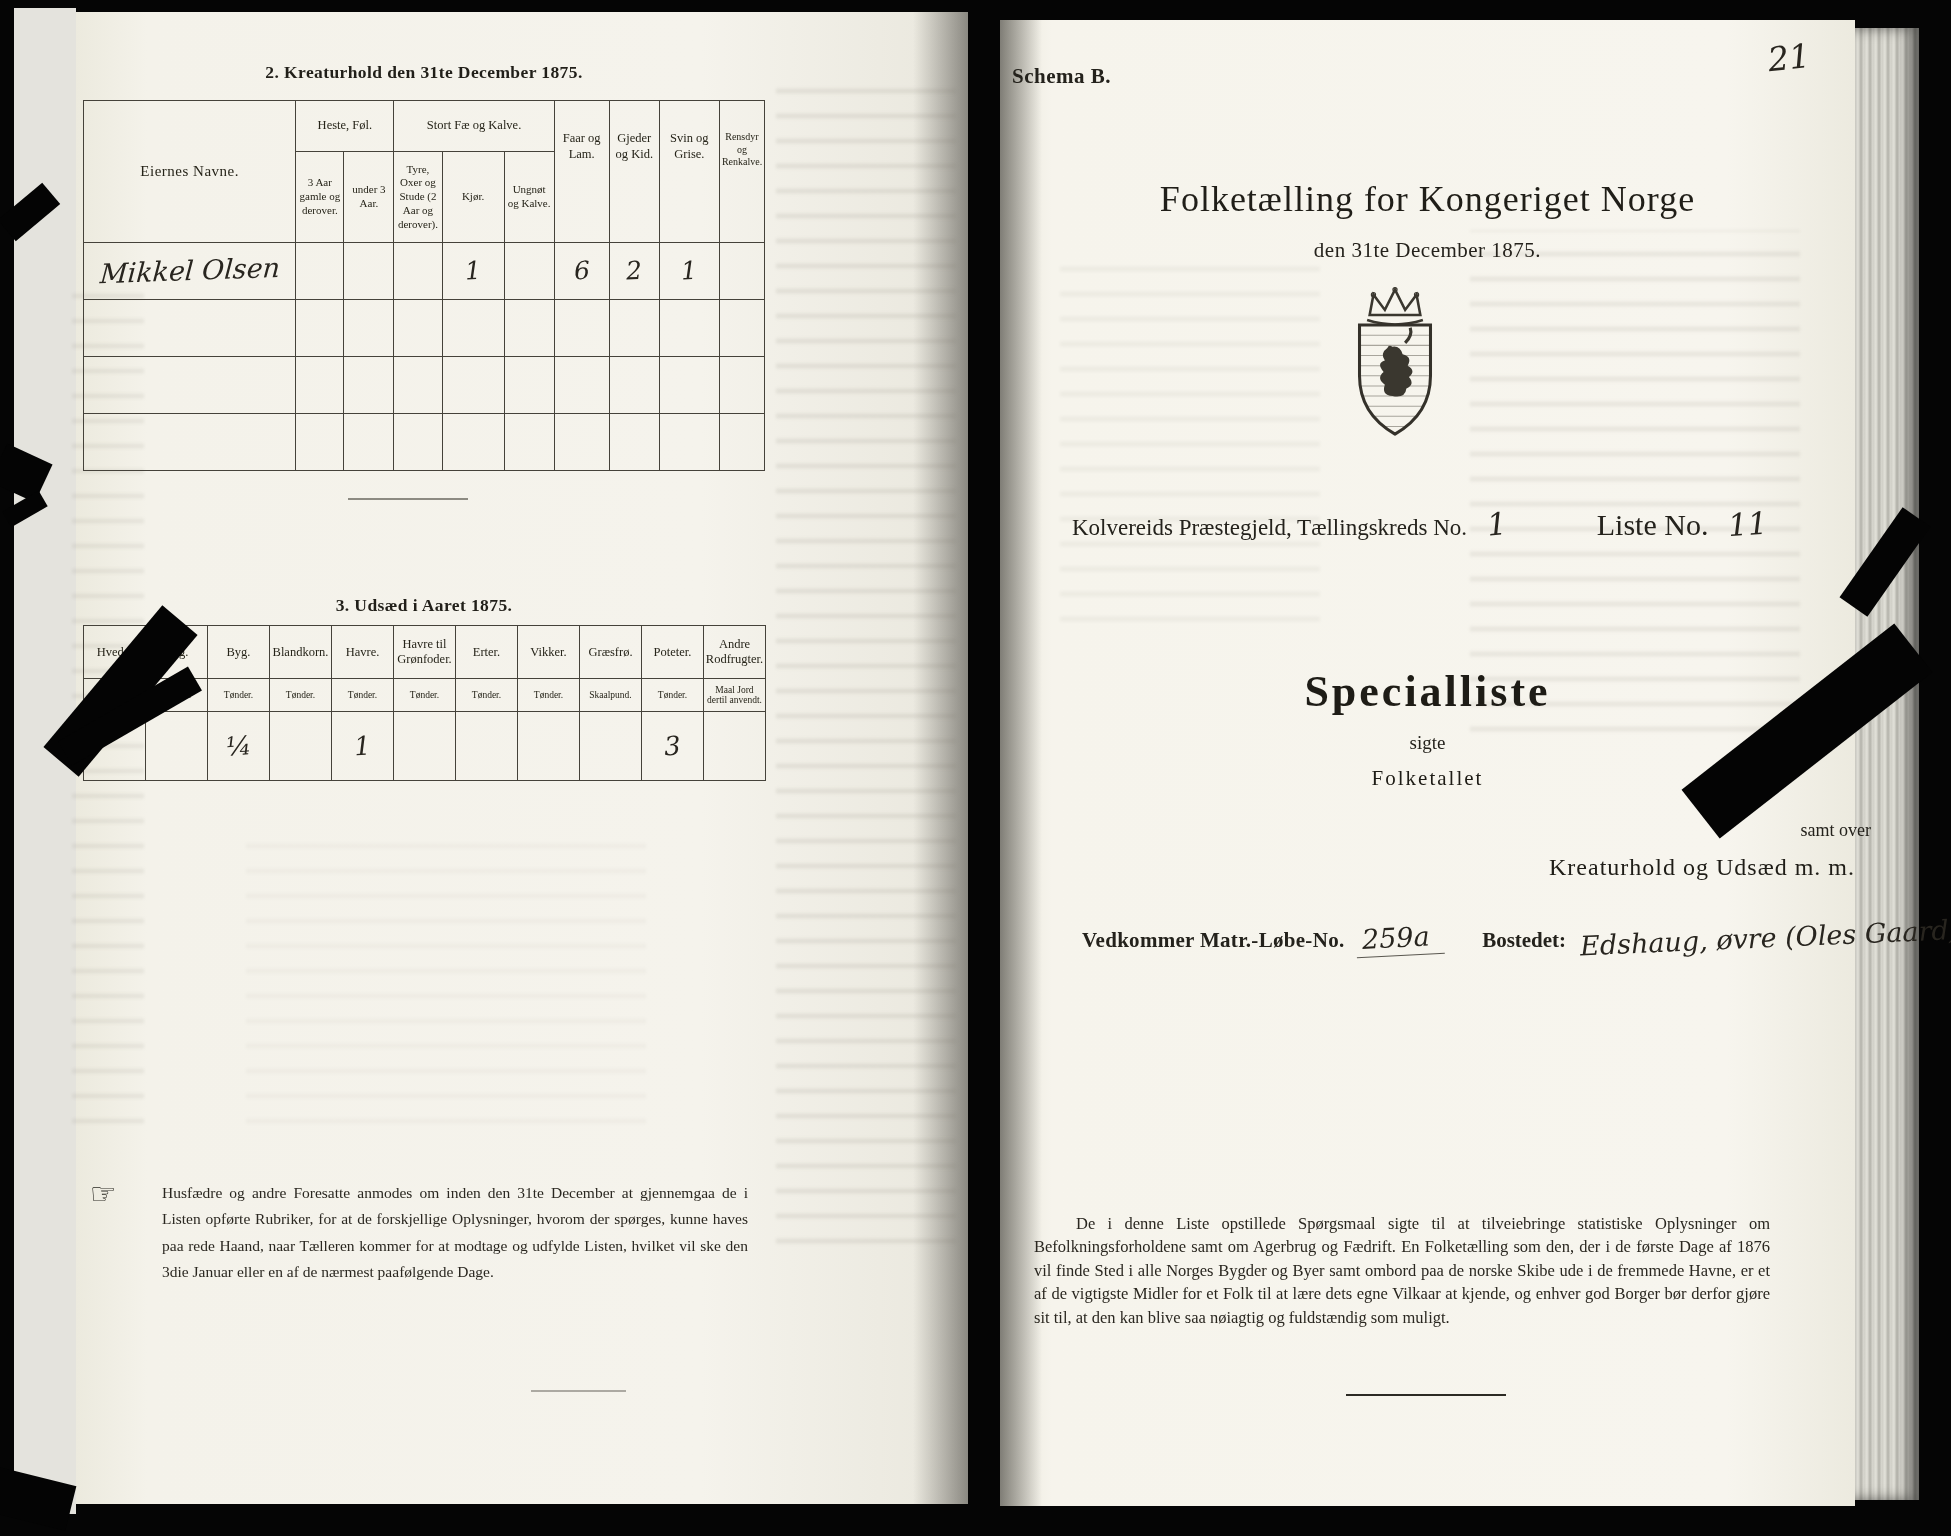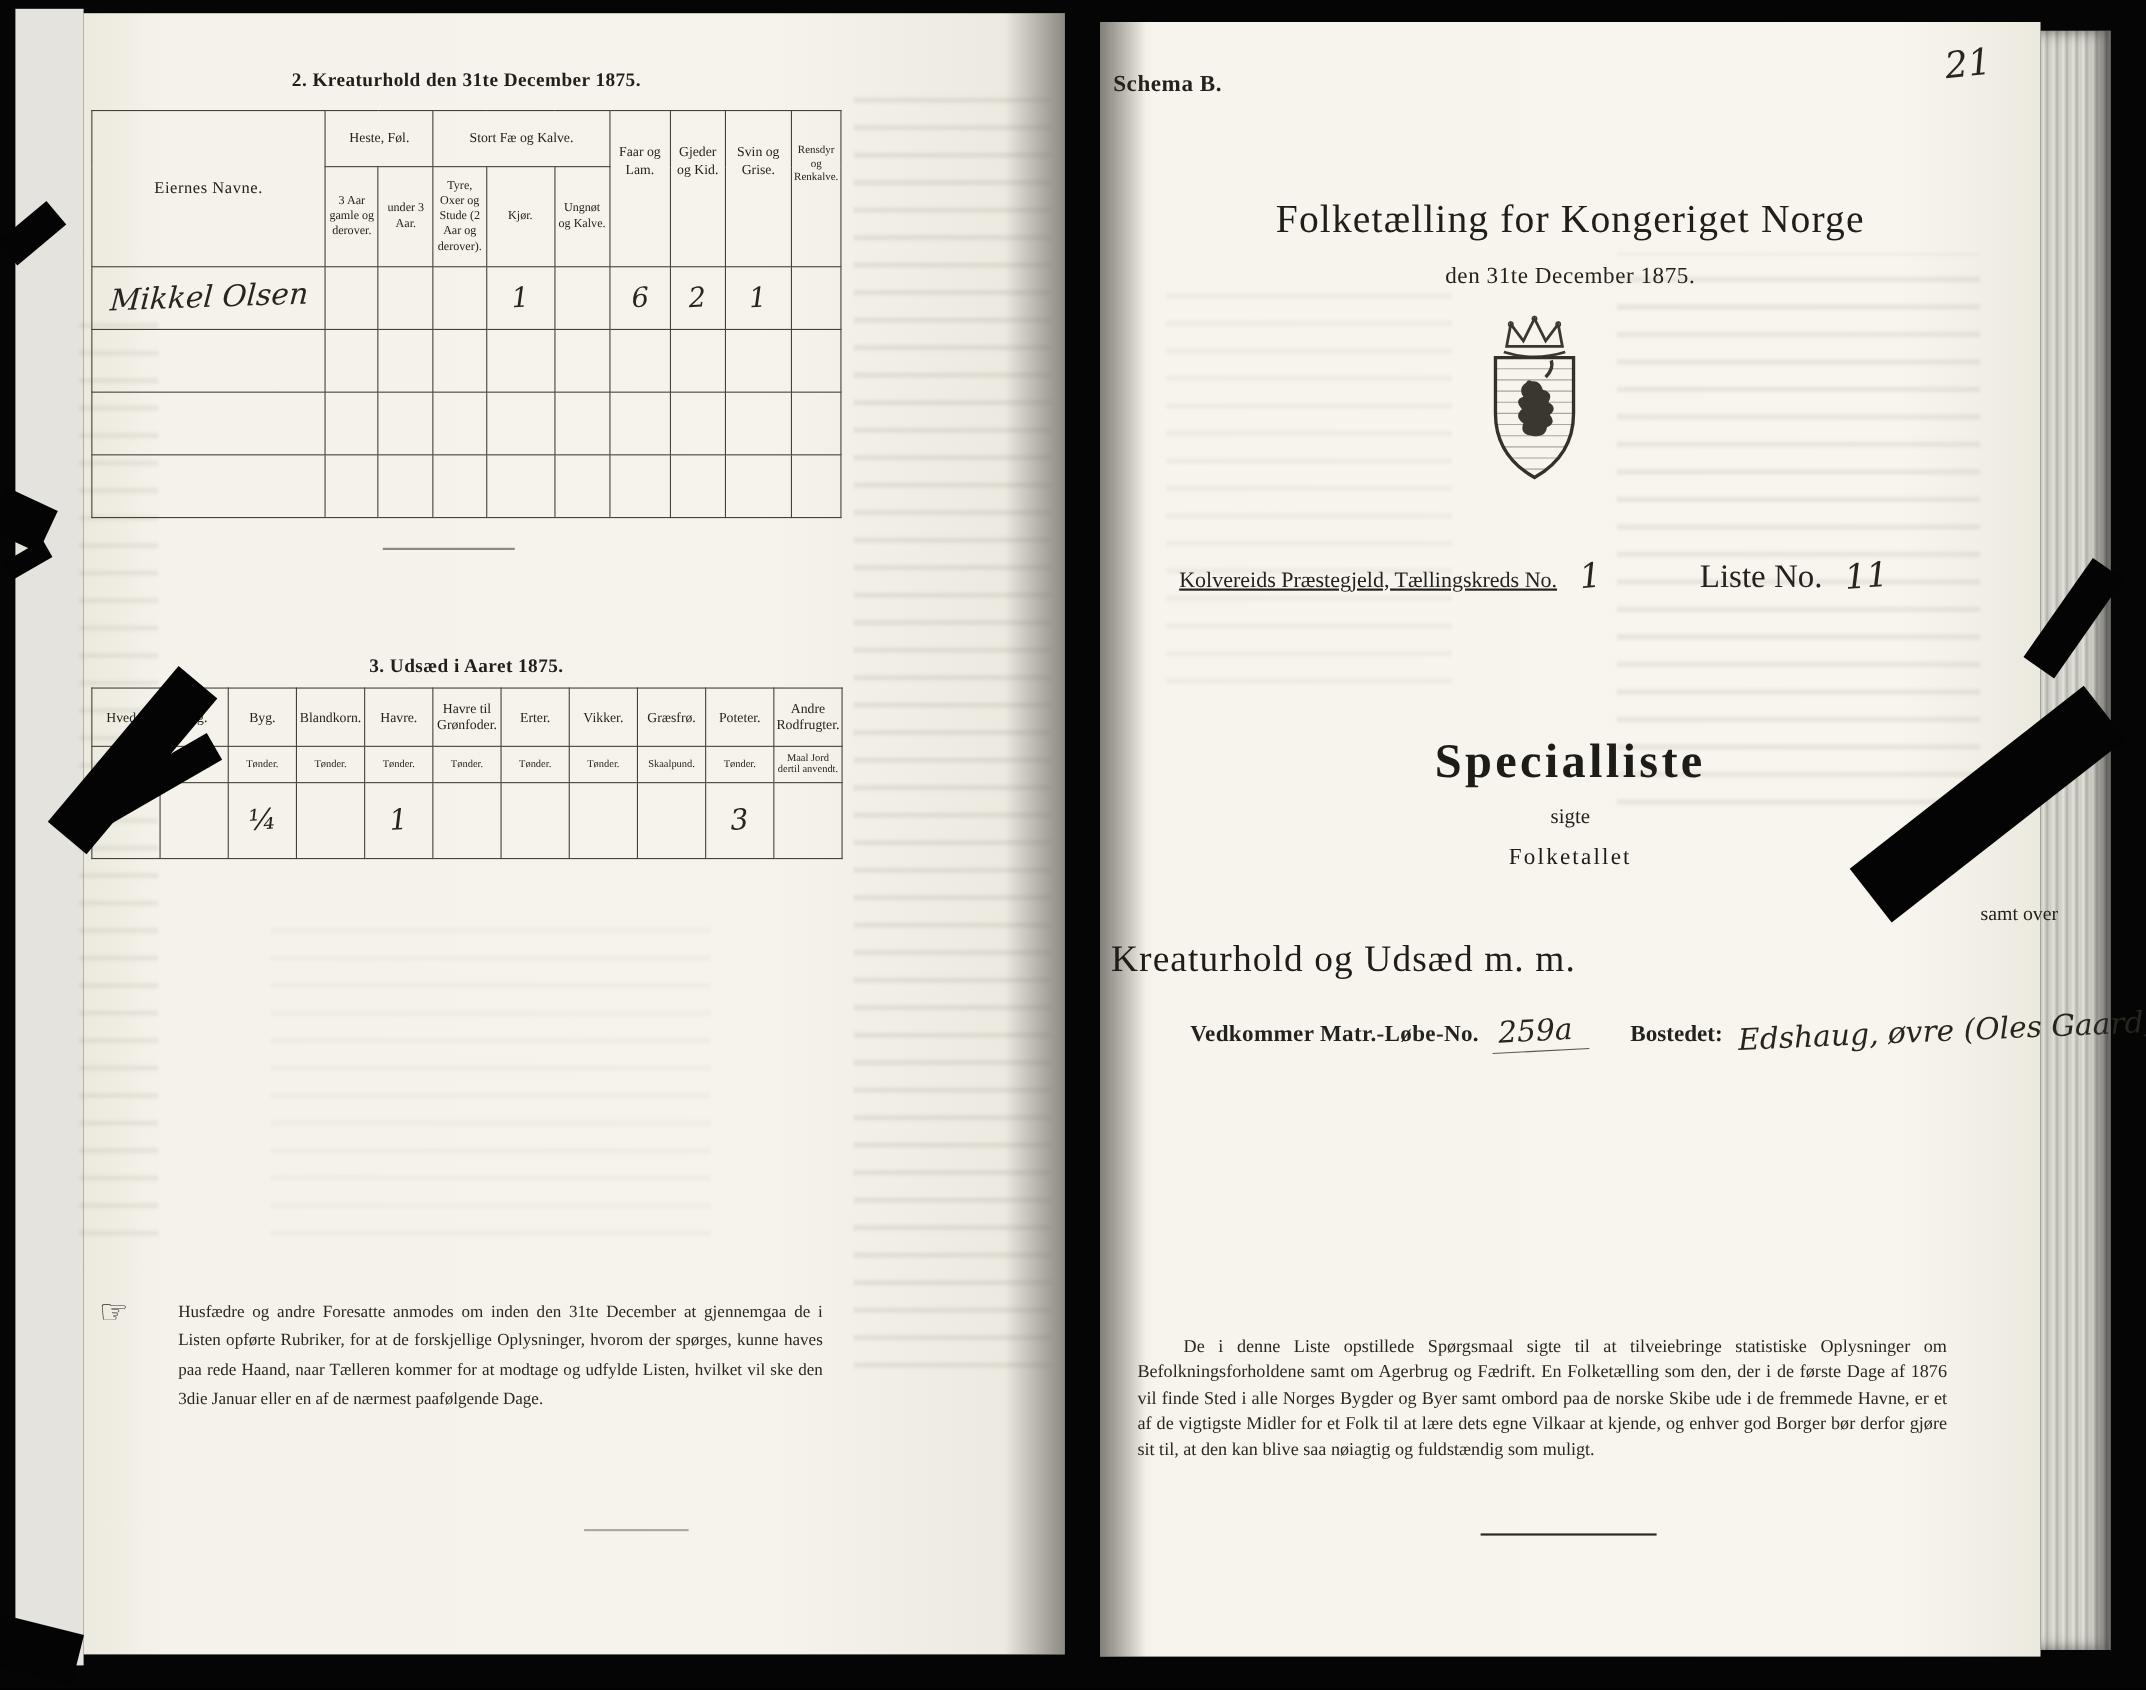--- a/index.html
+++ b/index.html
@@ -69,32 +69,32 @@
 
   
   .schema{position:absolute;left:12px;top:44px;font-size:21px;font-weight:bold;letter-spacing:.5px;z-index:2;}
   .pagenum{position:absolute;left:768px;top:18px;font-size:33px;transform:rotate(-6deg);z-index:2;}
   .rp-title{position:absolute;left:0;top:158px;width:100%;text-align:center;font-size:36px;
             letter-spacing:1px;color:#201e18;z-index:2;}
   .rp-sub{position:absolute;left:0;top:218px;width:100%;text-align:center;font-size:21px;
             letter-spacing:.5px;color:#25221c;z-index:2;}
   .crest{position:absolute;left:330px;top:262px;z-index:2;}
   .district{position:absolute;left:72px;top:486px;width:760px;white-space:nowrap;z-index:2;}
-  .district .pf{font-size:20px;text-decoration:underline;}
+  .district .pf{font-size:23px;}
   .district .no1{font-size:31px;margin:0 14px 0 16px;display:inline-block;transform:rotate(-5deg);}
   .district .ll{font-size:30px;margin-left:72px;}
   .district .no2{font-size:31px;margin-left:16px;display:inline-block;transform:rotate(-4deg);}
   .h-spec{position:absolute;left:0;top:646px;width:100%;text-align:center;font-size:44px;
           font-weight:bold;letter-spacing:3px;color:#1e1c16;z-index:2;}
   .h-over{position:absolute;left:0;top:712px;width:100%;text-align:center;font-size:19px;z-index:2;}
   .h-folk{position:absolute;left:0;top:746px;width:100%;text-align:center;font-size:21px;
           letter-spacing:2px;color:#1e1c16;z-index:2;}
   .h-samt{position:absolute;left:0;top:800px;width:100%;text-align:right;font-size:18px;z-index:2;margin-left:16px;}
-  .h-kreat{position:absolute;left:0;top:834px;width:100%;text-align:left;font-size:34px;
-          letter-spacing:1px;color:#1f1d17;z-index:2;padding-left:10px;}
+  .h-kreat{position:absolute;left:0;top:834px;width:100%;text-align:right;font-size:24px;
+          letter-spacing:1px;color:#1f1d17;z-index:2;}
   .matr{position:absolute;left:82px;top:902px;width:760px;white-space:nowrap;z-index:2;}
   .matr .ml{font-size:21px;font-weight:bold;letter-spacing:.3px;}
   .matr .mn{font-size:27px;display:inline-block;transform:rotate(-3deg);margin:0 8px;
             padding:0 14px 2px 6px;border-bottom:1.5px solid rgba(50,47,40,.8);}
   .matr .bl{font-size:21px;font-weight:bold;margin-left:26px;}
   .matr .bn{font-size:27px;display:inline-block;transform:rotate(-2.5deg);margin-left:10px;}
   .rp-footer{position:absolute;left:34px;top:1192px;width:736px;font-size:16.5px;line-height:1.42;
              text-align:justify;color:#2a2720;z-index:2;}
   .rp-footer .indent{display:inline-block;width:42px;}
   .divider{position:absolute;left:346px;top:1374px;width:160px;height:2px;background:#2c2a24;z-index:2;}

